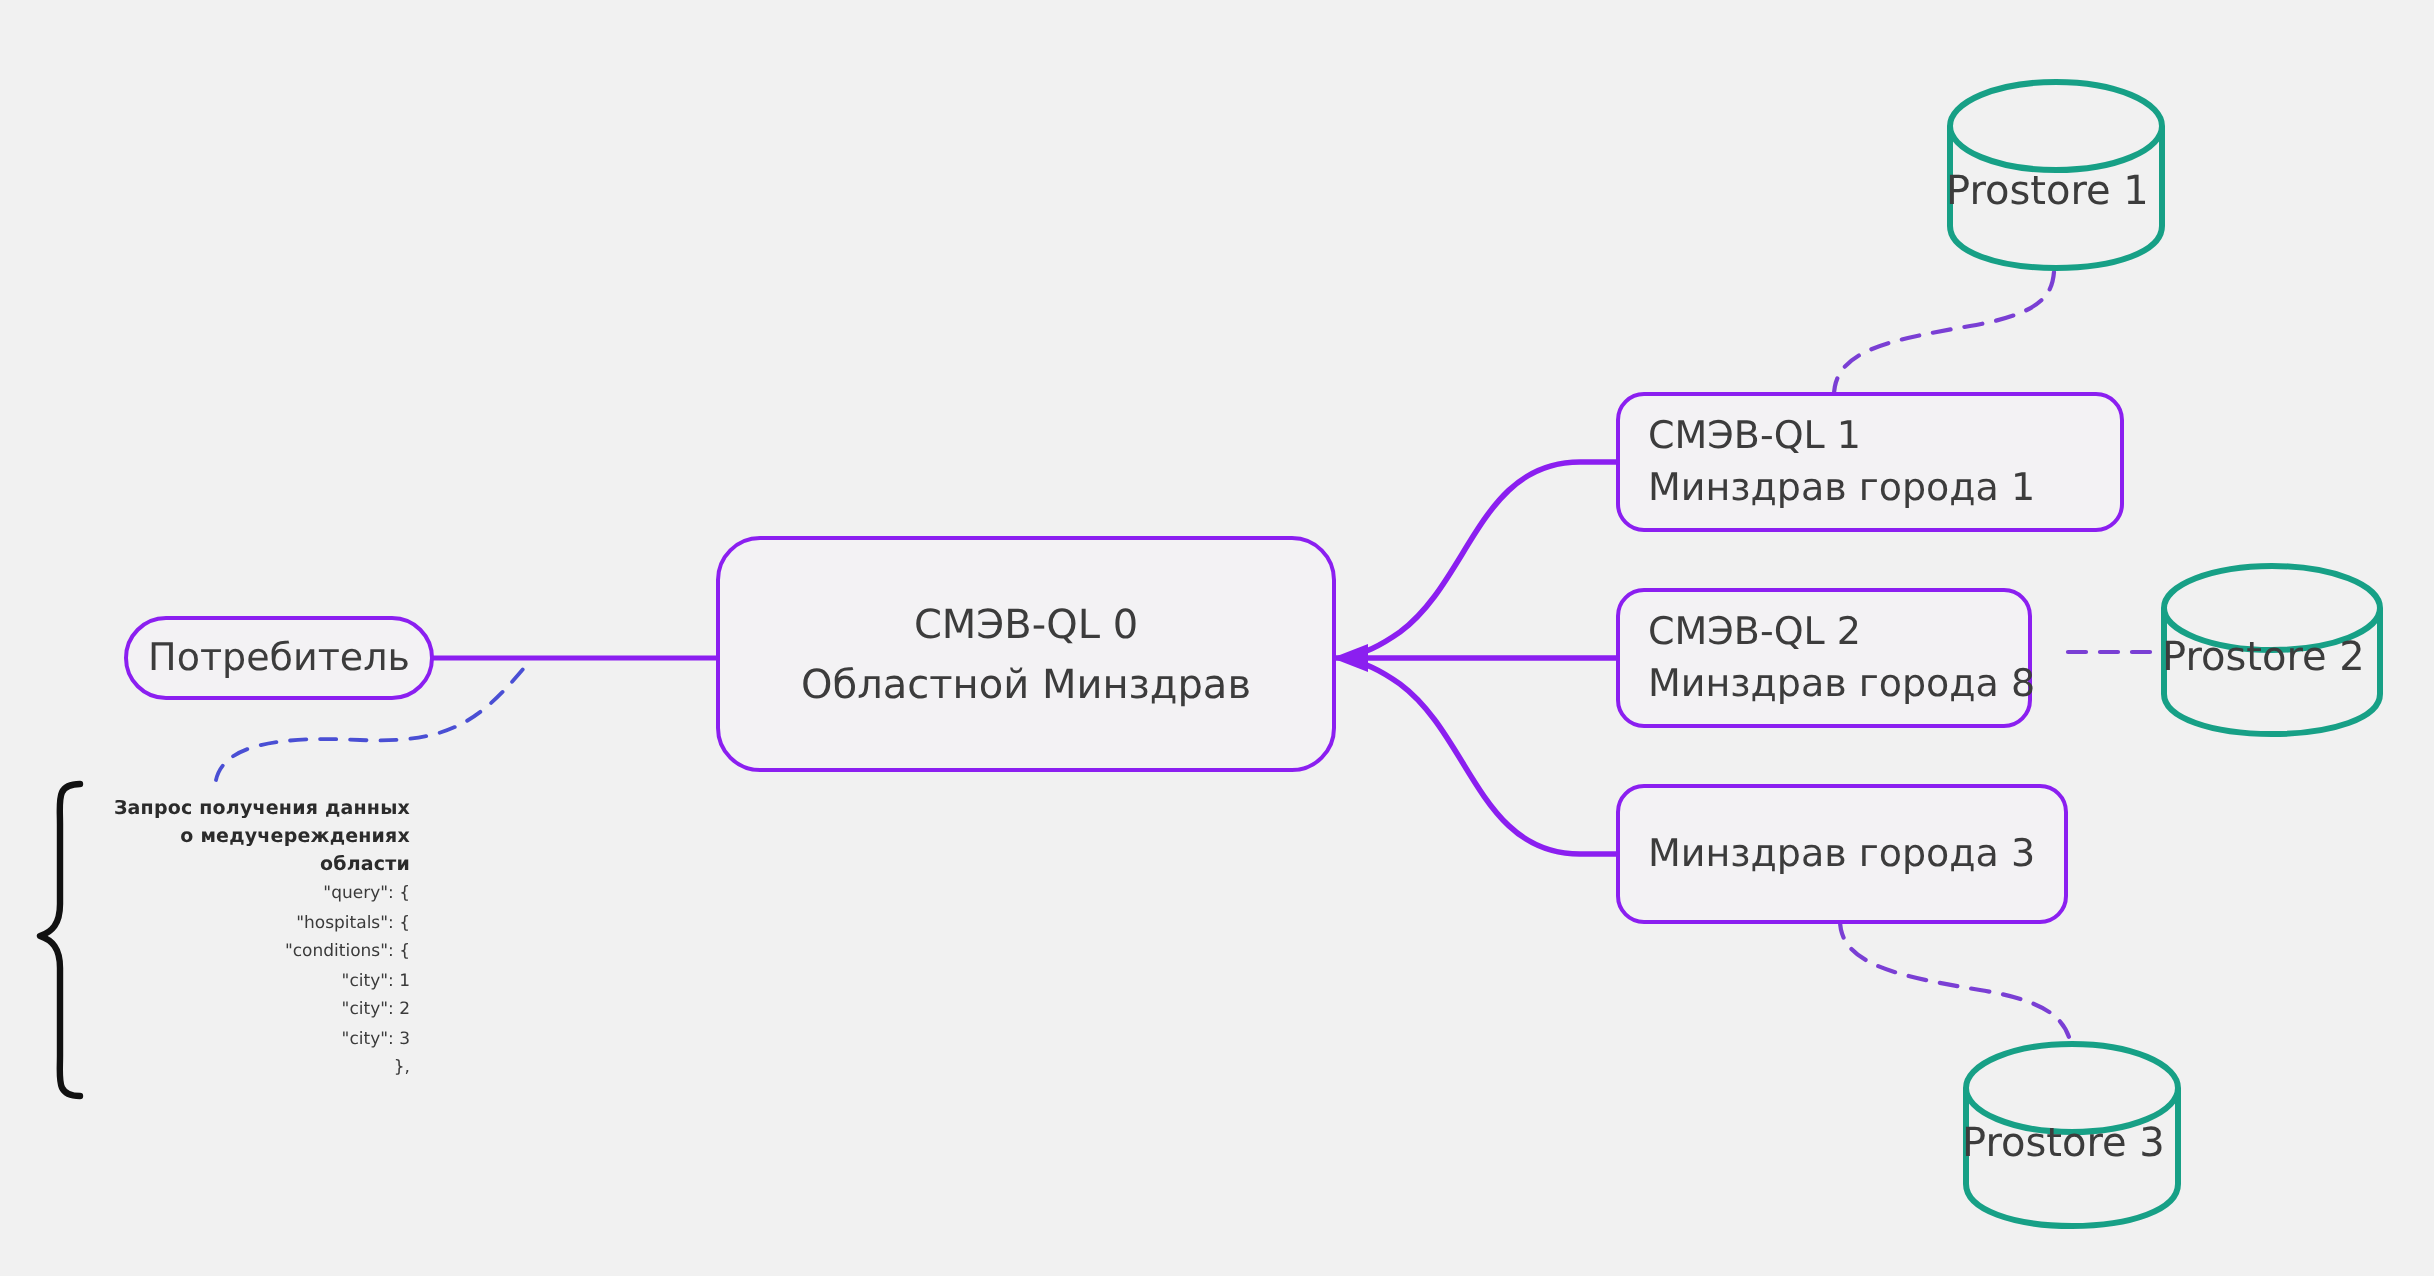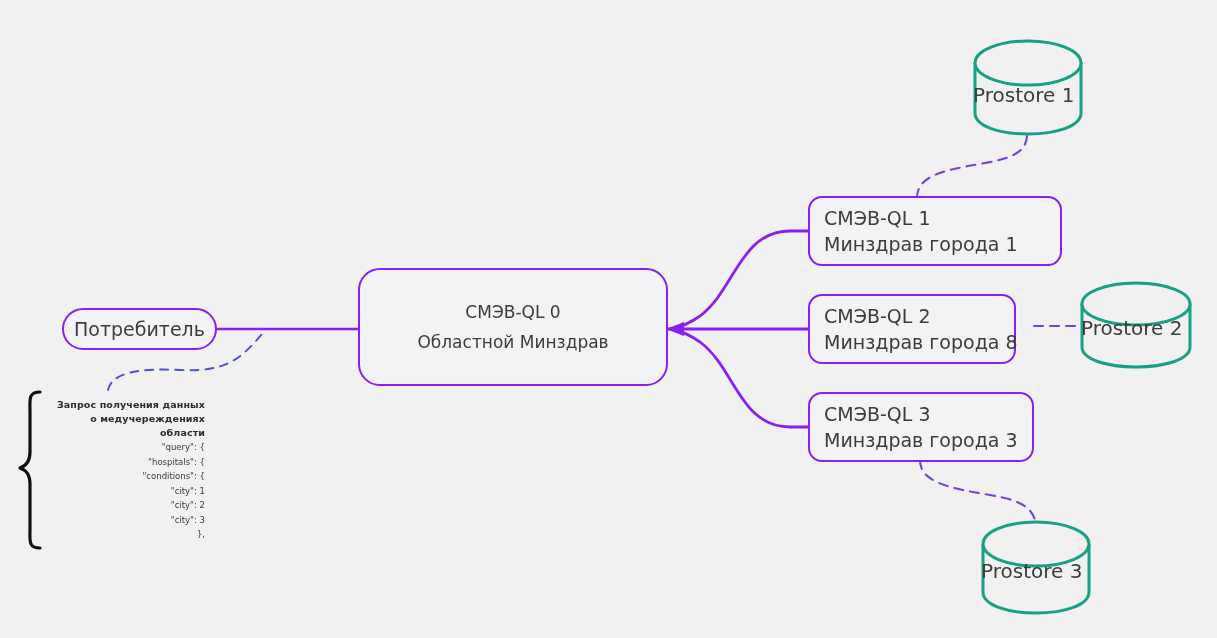--- a/index.html
+++ b/index.html
@@ -52,21 +52,21 @@
     align-items: center;
     justify-content: center;
     text-align: center;
   }
   .node-line {
     color: #3c3c3c;
     font-size: 19px;
     line-height: 26px;
     white-space: nowrap;
   }
-  .node-center .node-line { font-size: 17px; line-height: 30px; }
+  .node-center .node-line { font-size: 20px; line-height: 30px; }
   .node-pill .node-line { font-size: 19px; }
   .node-rect .node-line { padding-left: 14px; }
 
   .db {
     position: absolute;
   }
   .db-label {
     position: absolute;
     left: 0;
     width: 100%;
@@ -166,21 +166,20 @@
     <div class="node-line">СМЭВ-QL 1</div>
     <div class="node-line">Минздрав города 1</div>
   </div>
 
   <div class="node node-rect" style="left:808px; top:294px; width:208px; height:70px;">
     <div class="node-line">СМЭВ-QL 2</div>
     <div class="node-line">Минздрав города 8</div>
   </div>
 
   <div class="node node-rect" style="left:808px; top:392px; width:226px; height:70px;">
-    <div class="node-line">СМЭВ-QL 3</div>
     <div class="node-line">Минздрав города 3</div>
   </div>
 
   <div class="note" style="left:43px; top:398px; width:162px;">
     <div class="note-title">Запрос получения данных</div>
     <div class="note-title">о медучереждениях</div>
     <div class="note-title">области</div>
     <div class="note-code">"query": {</div>
     <div class="note-code">  "hospitals": {</div>
     <div class="note-code">    "conditions": {</div>

